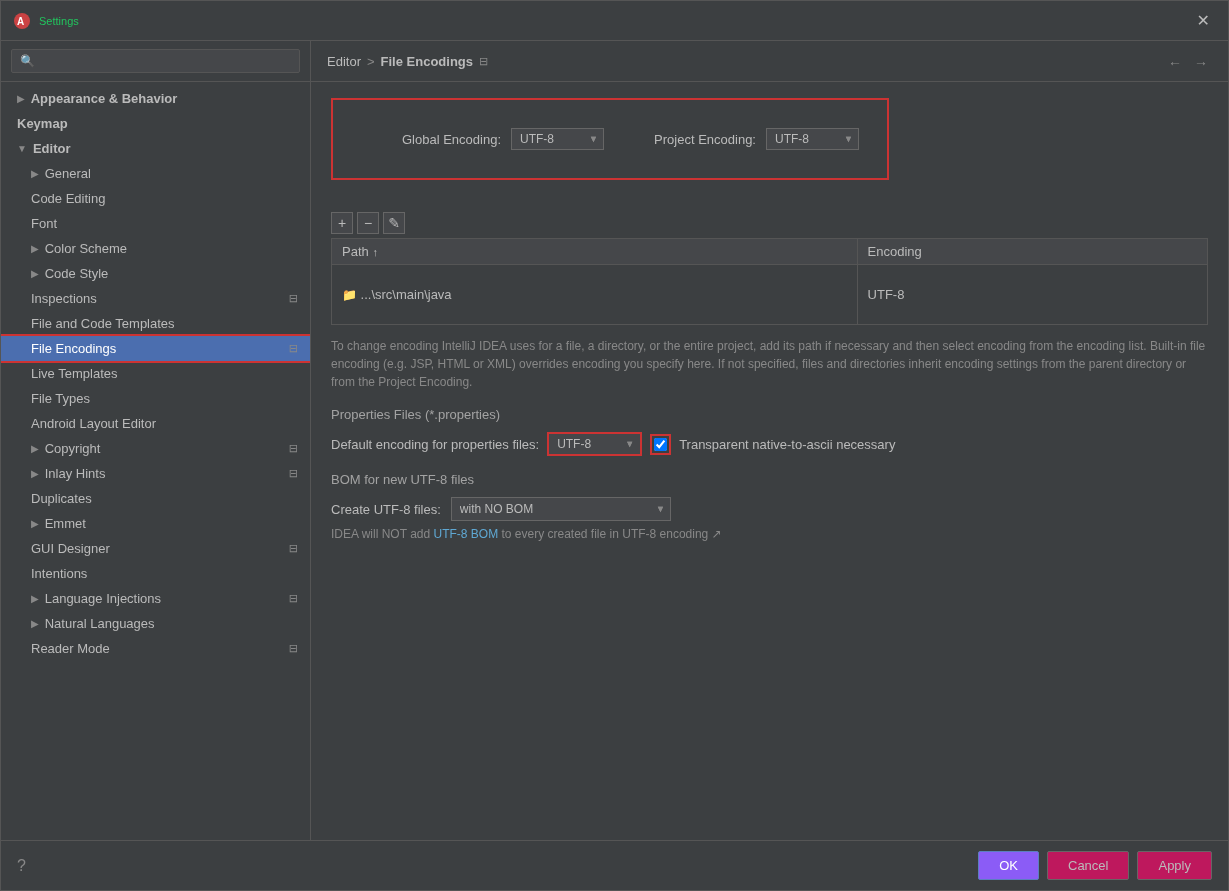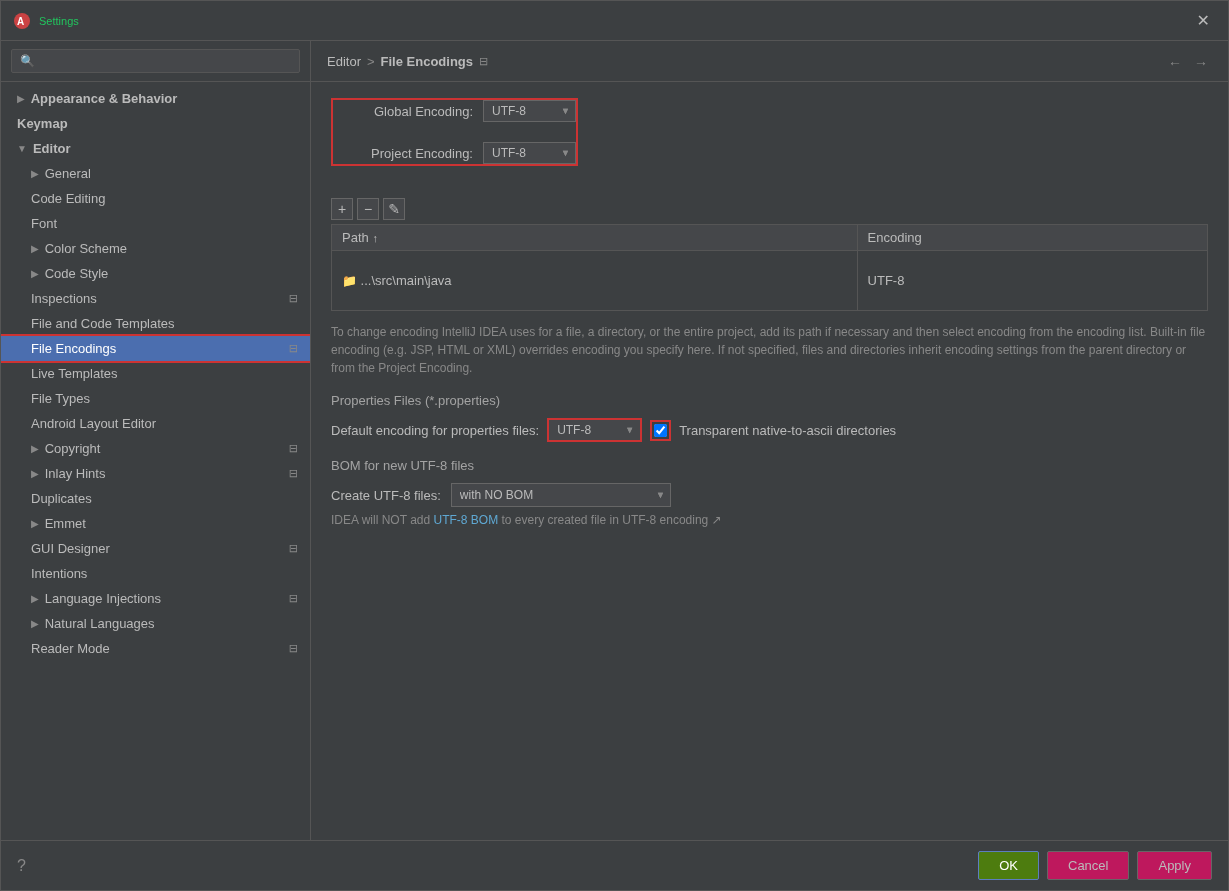--- a/index.html
+++ b/index.html
@@ -147,24 +147,24 @@
     .content-body {
       flex: 1;
       overflow-y: auto;
       padding: 16px 20px;
     }
     .content-body::-webkit-scrollbar { width: 6px; }
     .content-body::-webkit-scrollbar-track { background: #3c3f41; }
     .content-body::-webkit-scrollbar-thumb { background: #555; border-radius: 3px; }
     .encoding-section {
       border: 2px solid #cc3333;
-      padding: 0;
+      padding: 28px;
       display: inline-flex;
-      flex-direction: column;
-      gap: 20px;
+      flex-direction: row;
+      gap: 12px;
       margin-bottom: 16px;
       background: #3c3f41;
     }
     .encoding-row {
       display: flex;
       align-items: center;
       gap: 10px;
     }
     .encoding-label {
       color: #bbbbbb;
@@ -294,21 +294,21 @@
     .footer-left {
       color: #888;
       font-size: 16px;
       cursor: pointer;
     }
     .footer-right {
       display: flex;
       gap: 8px;
     }
     .dialog-btn {
-      background: #4d7c0f;
+      background: #8b5cf6;
       border: 1px solid #5c7ec0;
       color: #ffffff;
       padding: 6px 20px;
       cursor: pointer;
       font-size: 13px;
       border-radius: 2px;
     }
     .dialog-btn.secondary {
       background: #be185d;
       border: 1px solid #666;
@@ -535,21 +535,21 @@
                 <option>UTF-8</option>
                 <option>ISO-8859-1</option>
                 <option>US-ASCII</option>
               </select>
               <span style="position:absolute;right:6px;top:50%;transform:translateY(-50%);font-size:9px;color:#888;pointer-events:none;">▼</span>
             </div>
           </div>
           <div style="border: 2px solid #cc3333; display:inline-flex; align-items:center; padding: 2px;">
             <input type="checkbox" checked="" style="margin: 0px; cursor: pointer;">
           </div>
-          <span>Transparent native-to-ascii directories</span>
+          <span>Transparent native-to-ascii necessary</span>
         </div>
 
         <div class="bom-section">
           <div class="section-title">BOM for new UTF-8 files</div>
           <div class="bom-row">
             <span class="bom-label">Create UTF-8 files:</span>
             <div class="select-wrapper">
               <select class="bom-select">
                 <option>with NO BOM</option>
                 <option>with BOM</option>

